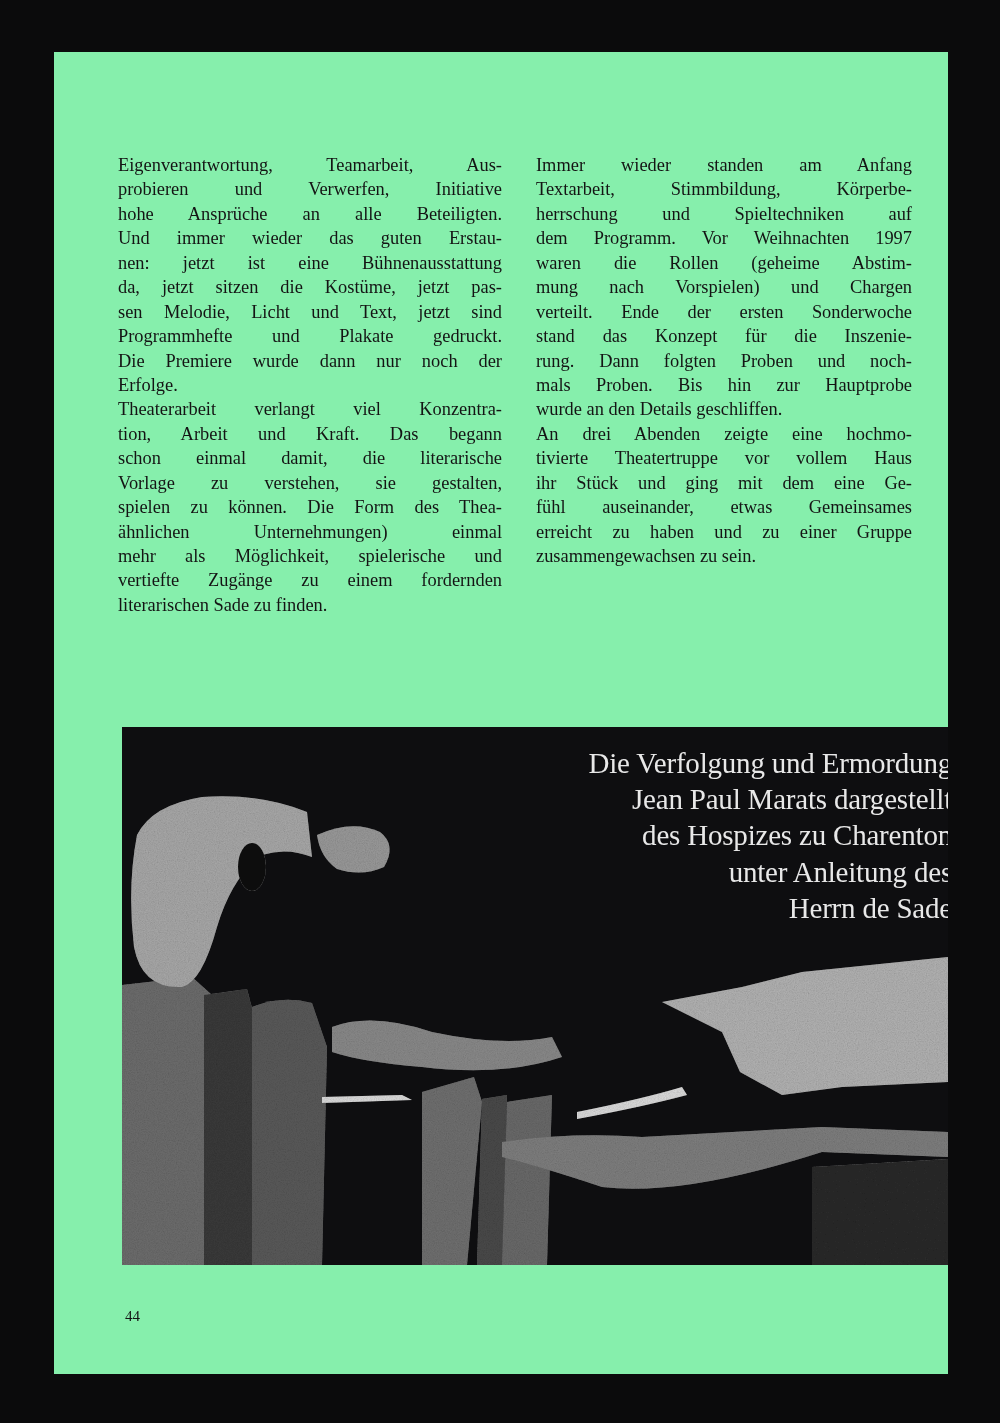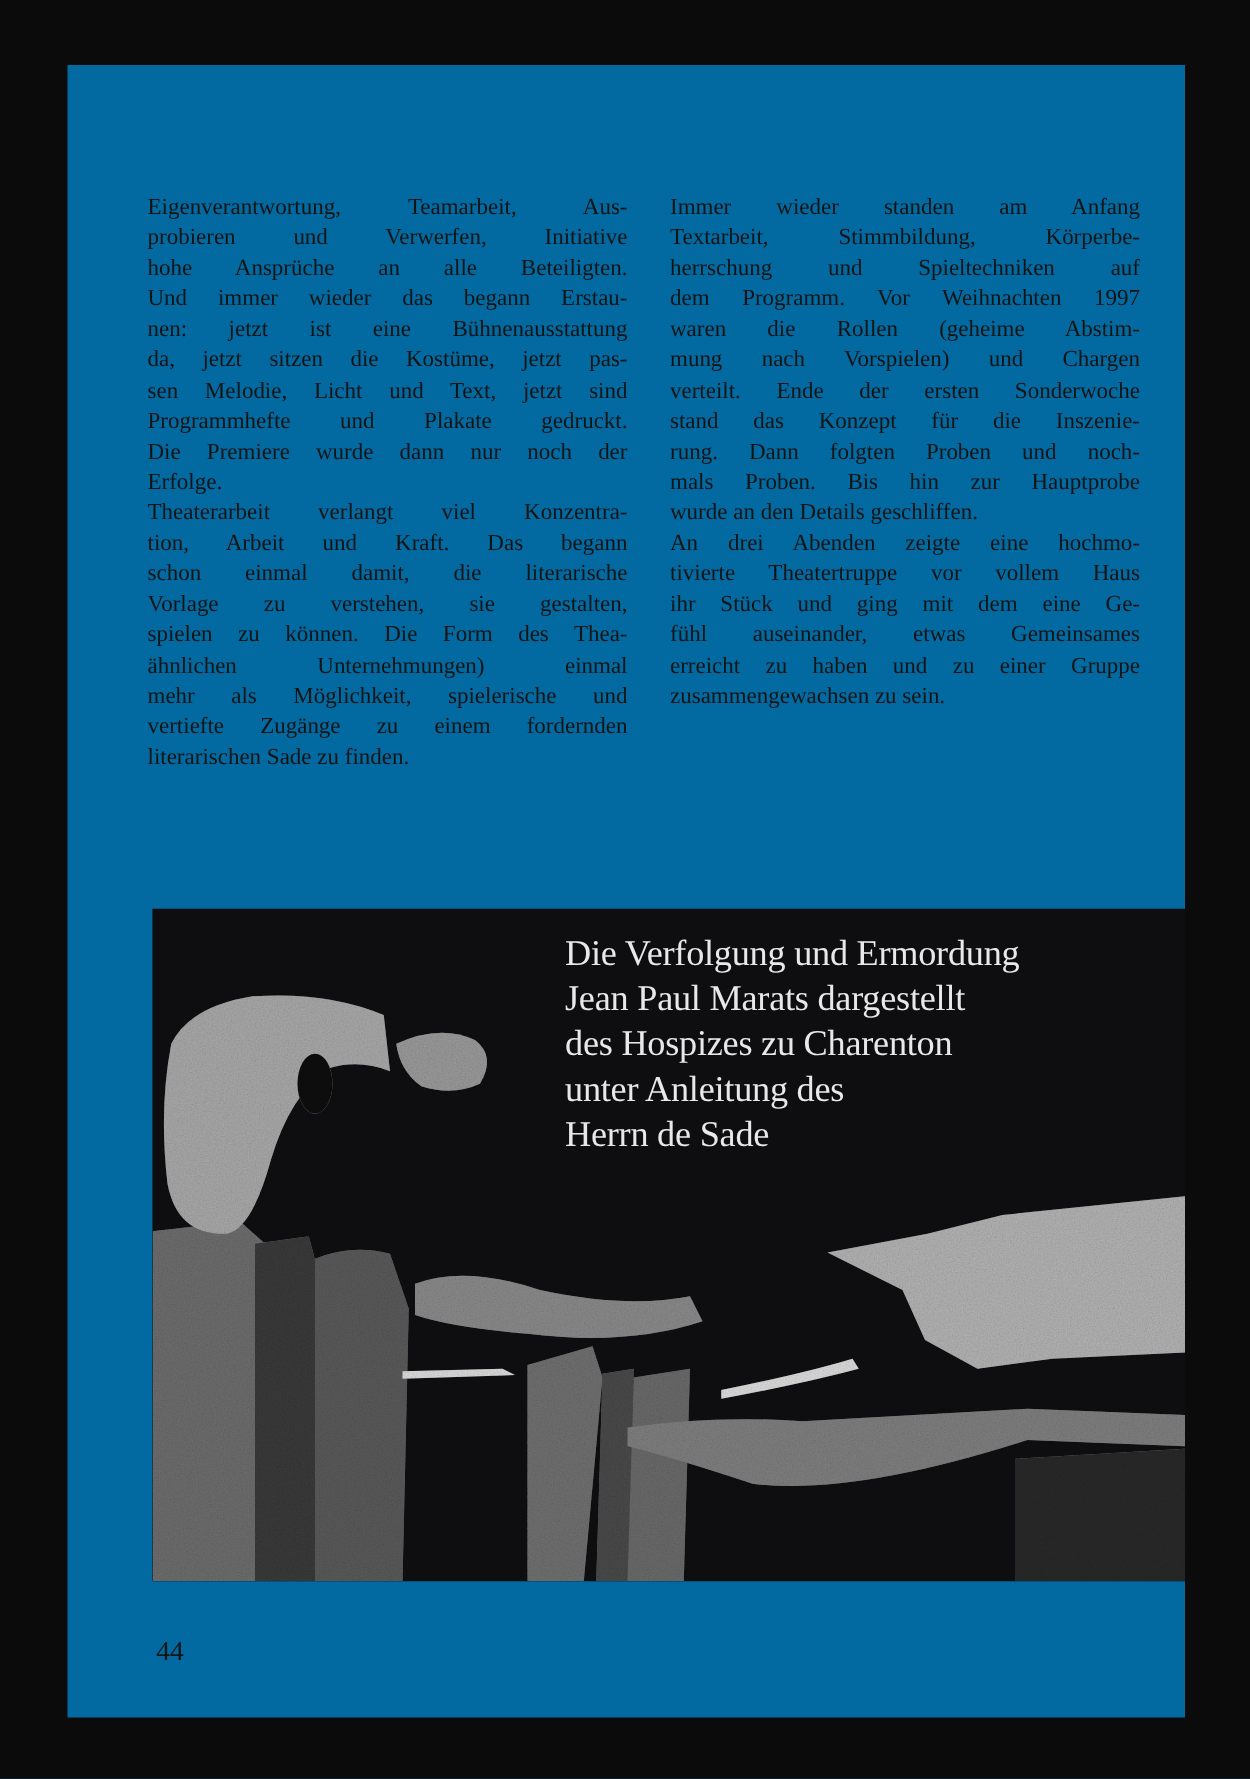--- a/index.html
+++ b/index.html
@@ -7,21 +7,21 @@
       width: 1000px; height: 1423px;
       background: #0b0b0c;
       position: relative;
       overflow: hidden;
       font-family: "Liberation Serif", "DejaVu Serif", serif;
     }
     .page {
       position: absolute;
       left: 54px; top: 52px;
       width: 894px; height: 1322px;
-      background: #0369a1;
+      background: #86efac;
     }
     .col {
       position: absolute;
       top: 101px;
       font-size: 18.4px;
       line-height: 24.45px;
       color: #141414;
       text-align: justify;
       hyphens: manual;
     }
@@ -47,46 +47,46 @@
       left: 68px; top: 675px;
       width: 826px; height: 538px;
       background: #0d0d0f;
       overflow: hidden;
     }
     .photo svg { position: absolute; left: 0; top: 0; }
     .photo-caption {
       position: absolute;
       left: 330px; top: 18px;
       width: 500px;
-      text-align: left;
+      text-align: right;
       color: #e8e8e8;
       font-family: "Liberation Serif", "DejaVu Serif", serif;
       font-size: 29px;
       line-height: 36.2px;
       letter-spacing: -0.2px;
     }
     .photo-caption span { display: block; white-space: nowrap; }
     .page-number {
       position: absolute;
       left: 71px; top: 1256px;
-      font-size: 22px;
+      font-size: 15px;
       color: #141414;
     }
   </style>
 </head>
 <body>
 
 <div class="page">
 
   <div class="col col-left">
     <p>
       <span class="line">Eigenverantwortung, Teamarbeit, Aus-</span>
       <span class="line">probieren und Verwerfen, Initiative</span>
       <span class="line">hohe Ansprüche an alle Beteiligten.</span>
-      <span class="line">Und immer wieder das begann Erstau-</span>
+      <span class="line">Und immer wieder das guten Erstau-</span>
       <span class="line">nen: jetzt ist eine Bühnenausstattung</span>
       <span class="line">da, jetzt sitzen die Kostüme, jetzt pas-</span>
       <span class="line">sen Melodie, Licht und Text, jetzt sind</span>
       <span class="line">Programmhefte und Plakate gedruckt.</span>
       <span class="line">Die Premiere wurde dann nur noch der</span>
       <span class="line last">Erfolge.</span>
     </p>
     <p>
       <span class="line">Theaterarbeit verlangt viel Konzentra-</span>
       <span class="line">tion, Arbeit und Kraft. Das begann</span>

